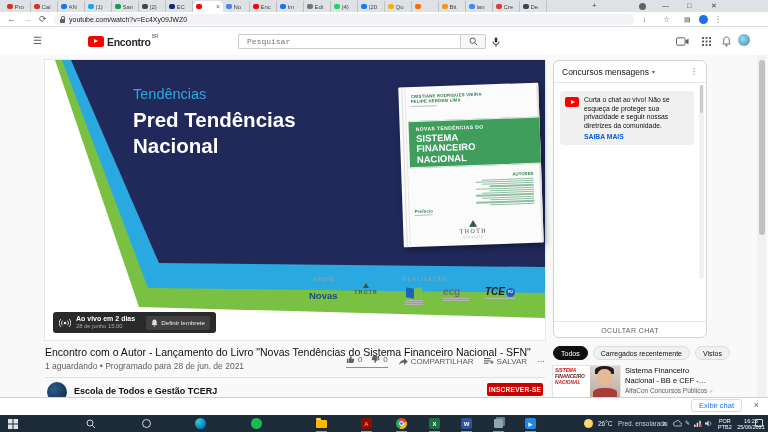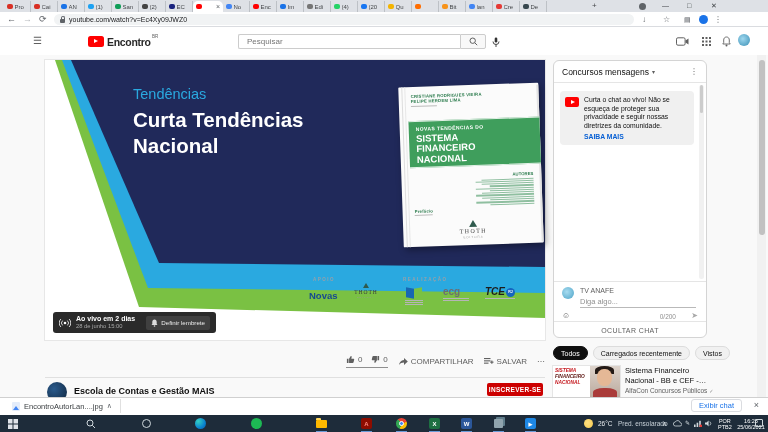--- a/index.html
+++ b/index.html
@@ -21,21 +21,21 @@
   #omnibox{left:54px;top:14px;width:580px;height:11px;background:#f1f3f4;border-radius:6px;display:flex;align-items:center;padding:0 6px;box-sizing:border-box;gap:4px}
   .lock{width:5px;height:4px;background:#5f6368;border-radius:1px;position:relative;margin-top:2px}
   .lock::before{content:"";position:absolute;left:.8px;top:-2.5px;width:2.4px;height:2.5px;border:0.8px solid #5f6368;border-bottom:none;border-radius:2px 2px 0 0}
   #urltext{font-size:7px;color:#202124}
   .baricon{top:15px;font-size:8px;color:#5f6368;line-height:9px}
   
   #ytheader{left:0;top:27px;width:768px;height:28px;background:#fff}
   #ytlogo-badge{left:88px;top:36px;width:16px;height:11px;background:#f00;border-radius:2.5px}
   #ytlogo-badge::after{content:"";position:absolute;left:6px;top:3px;border-left:4.5px solid #fff;border-top:2.6px solid transparent;border-bottom:2.6px solid transparent}
   #ytsearch{left:238px;top:34px;width:222px;height:15px;border:1px solid #ccc;border-right:none;border-radius:2px 0 0 2px;box-sizing:border-box;display:flex;align-items:center;padding-left:6px;background:#fff}
-  #ytsearch input{border:none;outline:none;font-size:8px;color:#333;width:100%;background:transparent;font-family:Liberation Sans, sans-serif}
+  #ytsearch input{border:none;outline:none;font-size:8px;color:#333;width:100%;background:transparent;font-family:Liberation Mono, monospace}
   #ytsearchbtn{left:460px;top:34px;width:26px;height:15px;background:#f8f8f8;border:1px solid #ccc;border-radius:0 2px 2px 0;box-sizing:border-box;display:flex;align-items:center;justify-content:center}
   
   #player{left:45px;top:60px;width:500px;height:280px;background:#fff;box-shadow:0 0 0 1px rgba(0,0,0,.07)}
   #thumb-kicker{left:88px;top:26px;font-size:14.5px;font-weight:500;color:#2aa9e0}
   #thumb-title{left:88px;top:47px;font-size:20.5px;font-weight:700;color:#fff;line-height:25.5px}
   #book{left:356px;top:25px;width:140px;height:160px;background:#fbfbfb;transform:rotate(-2deg);box-shadow:2px 3px 7px rgba(0,0,0,.38);border-radius:1px}
   .spine1{left:3px;top:0;bottom:0;width:1px;background:#ddd}
   .spine2{left:5.5px;top:0;bottom:0;width:.6px;background:#e7e7e7}
   .pedge{right:0;top:2px;bottom:1px;width:1.6px;background:#e3e3e3}
   .orgline{font-size:4.3px;font-weight:bold;color:#2e7d4f;line-height:5.3px;letter-spacing:.2px}
@@ -299,21 +299,21 @@
 
   <div class="abs" id="player">
     <svg class="abs" style="left:0;top:0" width="500" height="280" viewBox="0 0 500 280" preserveAspectRatio="none">
       <rect x="0" y="0" width="500" height="280" fill="#ffffff"></rect>
       <polygon points="10,0 500,0 500,258 94,247" fill="#7ac143"></polygon>
       <polygon points="17,0 500,0 500,233 103,228" fill="#2aa9e0"></polygon>
       <polygon points="26,0 500,0 500,207 114,203" fill="#20295a"></polygon>
     </svg>
     <div class="abs" id="thumb-kicker">Tendências</div>
     <div class="abs" id="thumb-title">
-      <div>Curta Tendências</div>
+      <div>Pred Tendências</div>
       <div>Nacional</div>
     </div>
 
     <div class="abs" id="book">
       <div class="abs spine1"></div>
       <div class="abs spine2"></div>
       <div class="abs pedge"></div>
       <div class="abs" style="left:12px;top:7px">
         <div class="orgline">CRISTIANE RODRIGUES VIEIRA</div>
         <div class="orgline">FELIPE HERDEM LIMA</div>
@@ -399,20 +399,22 @@
       <div id="remindbtn">
         <svg width="7" height="8" viewBox="0 0 7 8">
             <path d="M3.5.5C2.1.5 1.3 1.5 1.3 2.9v2L.5 6h6l-.8-1.1v-2C5.7 1.5 4.9.5 3.5.5z" fill="#ddd"></path>
             <circle cx="3.5" cy="7" r=".8" fill="#ddd"></circle>
           </svg>
         <span>Definir lembrete</span>
       </div>
     </div>
   </div>
 
+  <div class="abs" id="vtitle">Encontro com o Autor - Lançamento do Livro "Novas Tendências do Sistema Financeiro Nacional - SFN"</div>
+  <div class="abs" id="vmeta">1 aguardando • Programado para 28 de jun. de 2021</div>
   <div class="abs" id="vactions">
     <div id="rategroup">
       <span class="actitem">
         <svg width="9" height="9" viewBox="0 0 10 10">
             <path d="M1 4.2h1.8V9H1zM3.4 9h3.9c.6 0 1-.4 1.1-.9l.7-2.8c.1-.6-.3-1.1-1-1.1H5.9l.4-2.1c.1-.5-.2-.9-.7-.9-.3 0-.5.1-.6.4L3.4 4.2z" fill="#606060"></path>
           </svg>
         <span>0</span>
       </span>
       <span class="actitem">
         <svg width="9" height="9" viewBox="0 0 10 10" style="transform:rotate(180deg)">
@@ -436,46 +438,37 @@
             <rect x="6.2" y="4.6" width="3.3" height="1.1"></rect>
             <rect x="7.3" y="3.5" width="1.1" height="3.3"></rect>
           </g>
         </svg>
       <span>SALVAR</span>
     </span>
     <span>⋯</span>
   </div>
   <div class="abs" id="vdivider"></div>
   <div class="abs" id="chavatar"></div>
-  <div class="abs" id="chname">Escola de Contas e Gestão MAIS</div>
+  <div class="abs" id="chname">Escola de Todos e Gestão TCERJ</div>
   <div class="abs" id="subbtn">INSCREVER-SE</div>
 
   <div class="abs" id="chat">
     <div class="abs" id="chathead">
       <span class="t">Concursos mensagens</span>
       <span style="font-size:6px;color:#606060">▾</span>
       <span style="margin-left:auto;font-size:8px;color:#606060">⋮</span>
     </div>
     <div class="abs" id="chatnotice">
       <span class="ytmini"></span>
       <div>
         <div class="txt">Curta o chat ao vivo! Não se esqueça de proteger sua privacidade e seguir nossas diretrizes da comunidade.</div>
         <div class="lnk">SAIBA MAIS</div>
       </div>
     </div>
     <div class="abs" id="chatscroll"></div>
-    <div class="abs" id="chatinput">
-      <span class="abs" id="chatav"></span>
-      <span class="abs" id="chatuser">TV ANAFE</span>
-      <span class="abs" id="chatsay">Diga algo...</span>
-      <span class="abs" id="chatline"></span>
-      <span class="abs" id="chatemoji">☺</span>
-      <span class="abs" id="chatcount">0/200</span>
-      <span class="abs" id="chatsend">➤</span>
-    </div>
     <div class="abs" id="chatfoot">OCULTAR CHAT</div>
   </div>
 
   <div class="abs" id="chips">
 
       <div class="chip active"><span>Todos</span></div>
 
       <div class="chip"><span>Carregados recentemente</span></div>
 
       <div class="chip"><span>Vistos</span></div>
@@ -492,25 +485,20 @@
         <div class="shirt"></div>
     </div>
   </div>
   <div class="abs" id="sugtitle">Sistema Financeiro Nacional - BB e CEF - AlfaCon Concurso...</div>
   <div class="abs" id="sugchan">
     <span>AlfaCon Concursos Públicos</span>
     <span style="font-size:5px;color:#909090">✓</span>
   </div>
 
   <div class="abs" id="dlbar"></div>
-  <div class="abs" id="dlitem">
-    <span class="fileicon"></span>
-    <span class="fname">EncontroAutorLan....jpg</span>
-    <span class="caret">∧</span>
-  </div>
   <div class="abs" id="showall">Exibir chat</div>
   <span class="abs" id="dlclose">×</span>
 
   <div class="abs" id="taskbar"></div>
   <div class="tbicon" style="left:6px">
     <svg width="10" height="10" viewBox="0 0 10 10">
         <g fill="#dfe3e8">
           <rect x="0" y="0" width="4.5" height="4.5"></rect>
           <rect x="5.5" y="0" width="4.5" height="4.5"></rect>
           <rect x="0" y="5.5" width="4.5" height="4.5"></rect>

